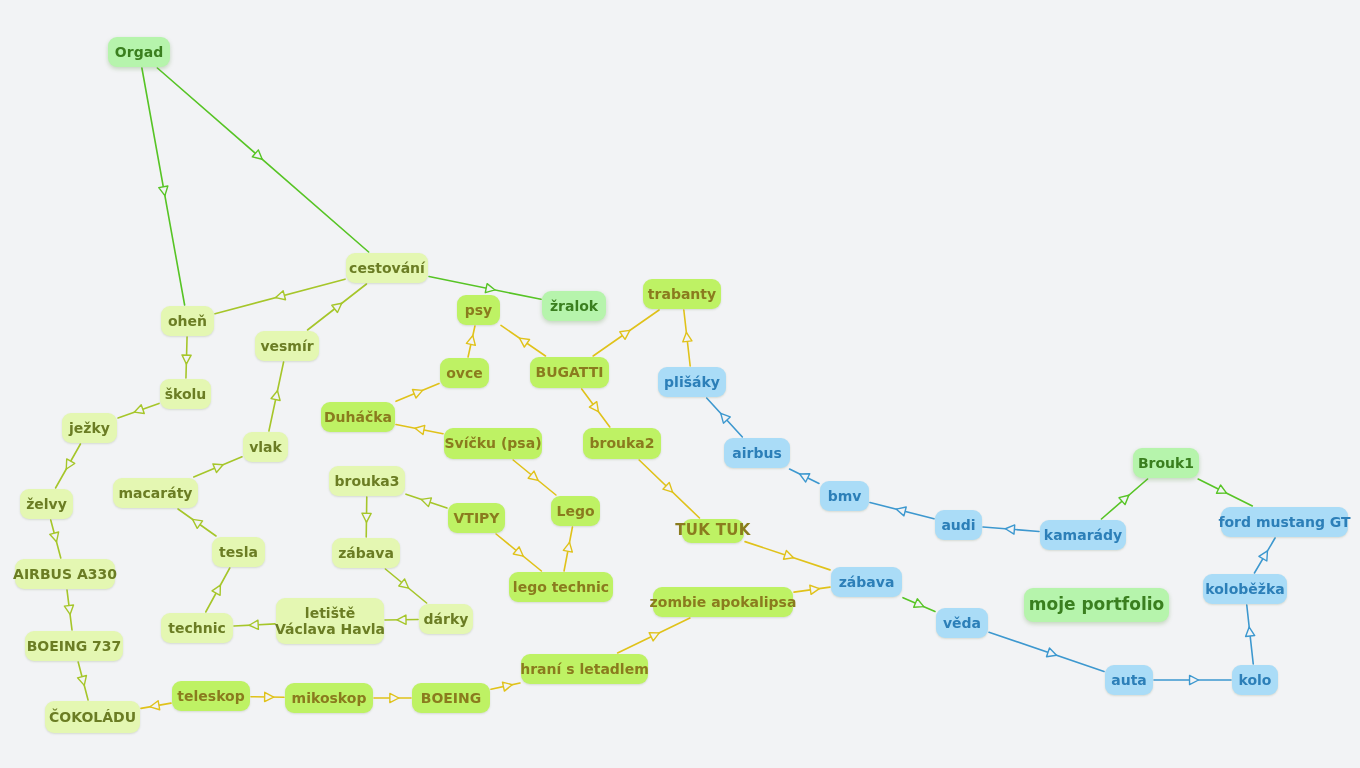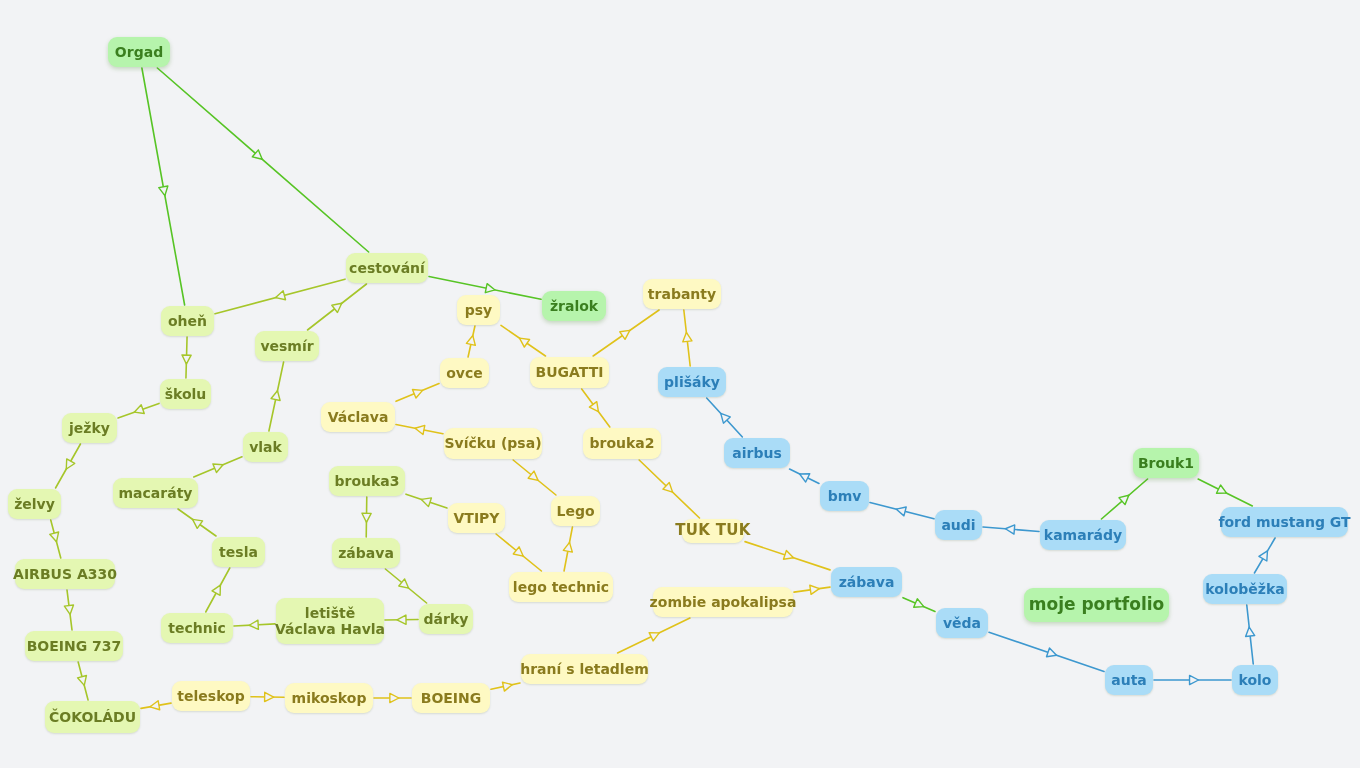--- a/index.html
+++ b/index.html
@@ -32,21 +32,21 @@
     font-weight: bold;
     font-size: 14px;
     line-height: 1.16;
     text-align: center;
     white-space: pre;
     padding: 0 10px;
     box-shadow: 0 1px 2px rgba(90,110,60,0.18);
   }
   .node.green   { background: #b6f4ac; color: #3a7f1f; box-shadow: 0 2px 4px rgba(80,140,50,0.28); }
   .node.lime    { background: #e4f7b2; color: #6b7d24; }
-  .node.yellow  { background: #fef9c3; color: #8a7b1e; }
+  .node.yellow  { background: #bef264; color: #8a7b1e; }
   .node.blue    { background: #aadcf7; color: #2c7fb8; }
   .node.small   { font-size: 15px; font-weight: bold; letter-spacing: .3px; }
   .node.big     { font-size: 17px; }
 </style>
 </head>
 <body>
 
 <div id="canvas">
   <svg id="edge-layer" viewBox="0 0 1360 768">
       <g>
@@ -248,38 +248,38 @@
     </svg>
   <div id="node-layer">
       <div class="node green" style="left: 108px; top: 37px; width: 62px; height: 30px;">Orgad</div>
       <div class="node lime" style="left: 346px; top: 253px; width: 82px; height: 30px;">cestování</div>
       <div class="node lime" style="left: 161px; top: 306px; width: 53px; height: 30px;">oheň</div>
       <div class="node lime" style="left: 255px; top: 331px; width: 64px; height: 30px;">vesmír</div>
       <div class="node lime" style="left: 160px; top: 379px; width: 51px; height: 30px;">školu</div>
       <div class="node lime" style="left: 62px; top: 413px; width: 55px; height: 30px;">ježky</div>
       <div class="node lime" style="left: 243px; top: 432px; width: 45px; height: 30px;">vlak</div>
       <div class="node lime" style="left: 113px; top: 478px; width: 85px; height: 30px;">macaráty</div>
-      <div class="node lime" style="left: 8px; top: 489px; width: 53px; height: 30px;">želvy</div>
+      <div class="node lime" style="left: 20px; top: 489px; width: 53px; height: 30px;">želvy</div>
       <div class="node lime" style="left: 212px; top: 537px; width: 53px; height: 30px;">tesla</div>
       <div class="node lime" style="left: 15px; top: 559px; width: 100px; height: 30px;">AIRBUS A330</div>
       <div class="node lime" style="left: 161px; top: 613px; width: 72px; height: 30px;">technic</div>
       <div class="node lime" style="left: 25px; top: 631px; width: 98px; height: 30px;">BOEING 737</div>
       <div class="node lime" style="left: 45px; top: 701px; width: 95px; height: 32px;">ČOKOLÁDU</div>
       <div class="node lime" style="left: 276px; top: 598px; width: 108px; height: 46px;">letiště
 Václava Havla</div>
       <div class="node lime" style="left: 419px; top: 604px; width: 54px; height: 30px;">dárky</div>
       <div class="node lime" style="left: 329px; top: 466px; width: 76px; height: 30px;">brouka3</div>
       <div class="node lime" style="left: 332px; top: 538px; width: 68px; height: 30px;">zábava</div>
       <div class="node green" style="left: 542px; top: 291px; width: 64px; height: 30px;">žralok</div>
       <div class="node yellow" style="left: 457px; top: 295px; width: 43px; height: 30px;">psy</div>
       <div class="node yellow" style="left: 440px; top: 358px; width: 49px; height: 30px;">ovce</div>
       <div class="node yellow" style="left: 530px; top: 357px; width: 79px; height: 31px;">BUGATTI</div>
       <div class="node yellow" style="left: 643px; top: 279px; width: 78px; height: 30px;">trabanty</div>
       <div class="node blue" style="left: 658px; top: 367px; width: 68px; height: 30px;">plišáky</div>
-      <div class="node yellow" style="left: 321px; top: 402px; width: 74px; height: 30px;">Václava</div>
+      <div class="node yellow" style="left: 321px; top: 402px; width: 74px; height: 30px;">Duháčka</div>
       <div class="node yellow" style="left: 444px; top: 428px; width: 98px; height: 31px;">Svíčku (psa)</div>
       <div class="node yellow" style="left: 583px; top: 428px; width: 78px; height: 31px;">brouka2</div>
       <div class="node blue" style="left: 724px; top: 438px; width: 66px; height: 30px;">airbus</div>
       <div class="node blue" style="left: 820px; top: 481px; width: 49px; height: 30px;">bmv</div>
       <div class="node blue" style="left: 935px; top: 510px; width: 47px; height: 30px;">audi</div>
       <div class="node blue" style="left: 1040px; top: 520px; width: 86px; height: 30px;">kamarády</div>
       <div class="node green" style="left: 1133px; top: 448px; width: 66px; height: 30px;">Brouk1</div>
       <div class="node blue" style="left: 1221px; top: 507px; width: 127px; height: 30px;">ford mustang GT</div>
       <div class="node blue" style="left: 1203px; top: 574px; width: 84px; height: 30px;">koloběžka</div>
       <div class="node blue" style="left: 1232px; top: 665px; width: 46px; height: 30px;">kolo</div>

